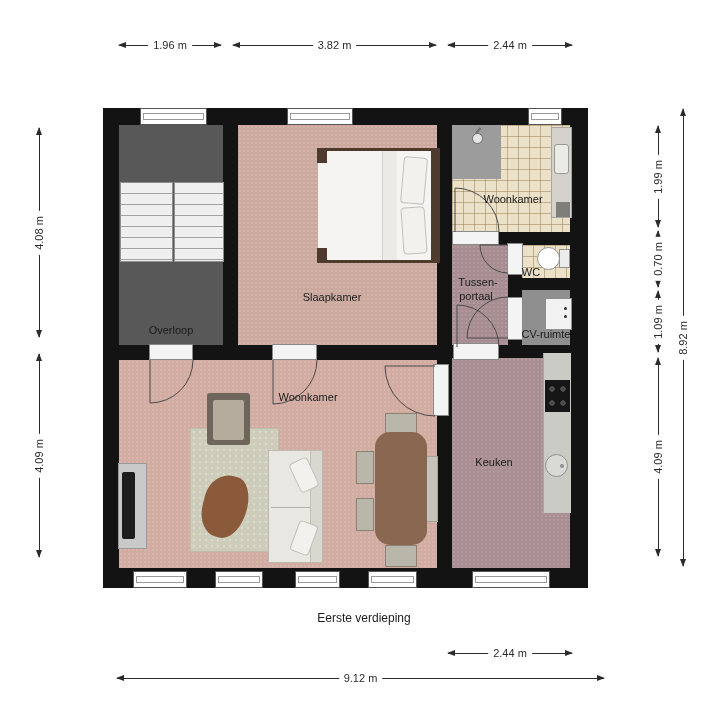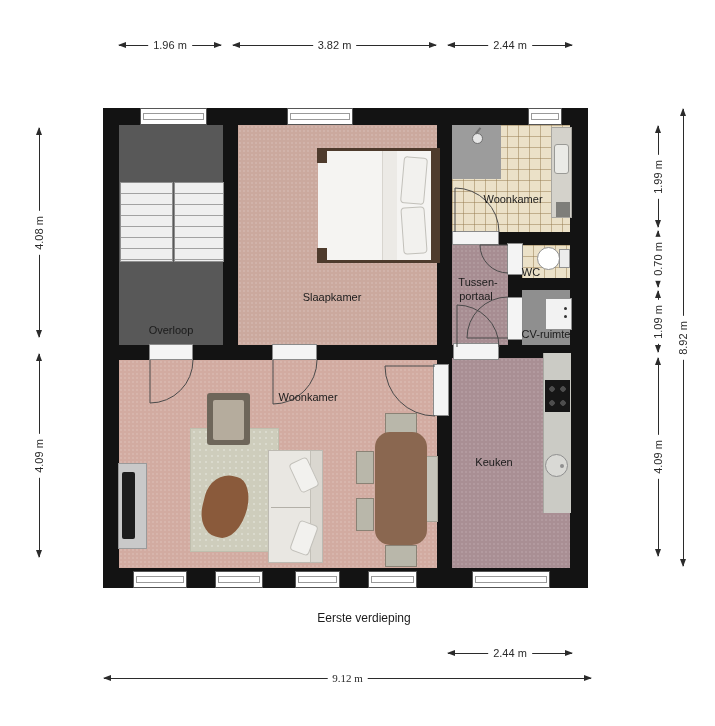--- a/index.html
+++ b/index.html
@@ -268,20 +268,20 @@
       <div class="ah-d"></div>
     <div class="lbl">8.92 m</div>
   </div>
 
   <div class="dim-h" style="left:447px;top:648px;width:126px;height:10px;">
     <div class="line"></div>
       <div class="ah-l"></div>
       <div class="ah-r"></div>
     <div class="lbl">2.44 m</div>
   </div>
-  <div class="dim-h" style="left:103px;top:673px;width:489px;height:10px;font-family:Liberation Serif, serif;">
+  <div class="dim-h" style="left:116px;top:673px;width:489px;height:10px;">
     <div class="line"></div>
       <div class="ah-l"></div>
       <div class="ah-r"></div>
     <div class="lbl">9.12 m</div>
   </div>
 
 </div>
 
 </body></html>

